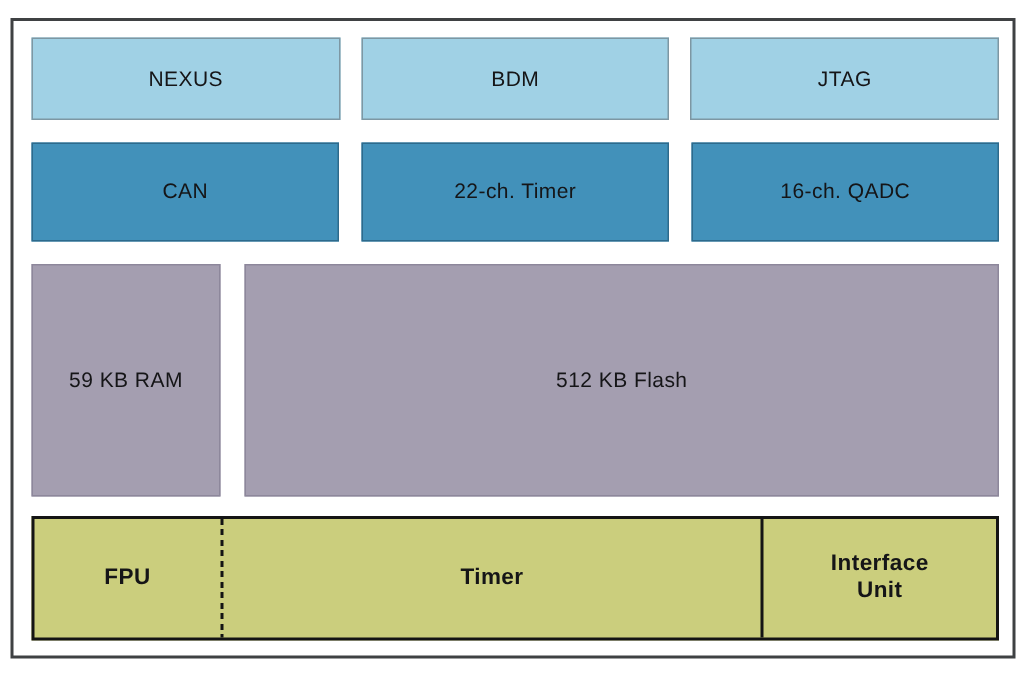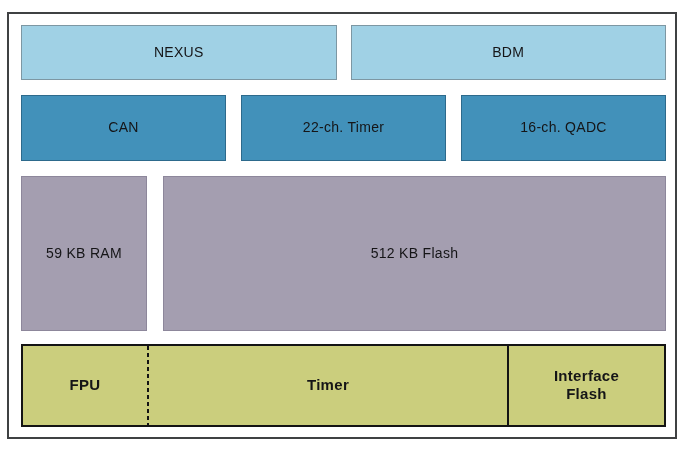--- a/index.html
+++ b/index.html
@@ -111,20 +111,23 @@
 <div class="canvas">
   <div class="frame">
 
     <div class="row row-debug">
       <div class="block debug-block">
         <span>NEXUS</span>
       </div>
       <div class="block debug-block">
         <span>BDM</span>
       </div>
+      <div class="block debug-block">
+        <span>JTAG</span>
+      </div>
     </div>
 
     <div class="row row-peripheral">
       <div class="block peripheral-block">
         <span>CAN</span>
       </div>
       <div class="block peripheral-block">
         <span>22-ch. Timer</span>
       </div>
       <div class="block peripheral-block">
@@ -145,19 +148,19 @@
       <div class="core-strip">
         <div class="core-section fpu-section">
           <span>FPU</span>
         </div>
         <div class="dashed-divider"></div>
         <div class="core-section core-section-main">
           <span>Timer</span>
         </div>
         <div class="core-section interface-section">
           <span class="multiline">Interface
-Flash</span>
+Unit</span>
         </div>
       </div>
     </div>
 
   </div>
 </div>
 
 </body></html>

